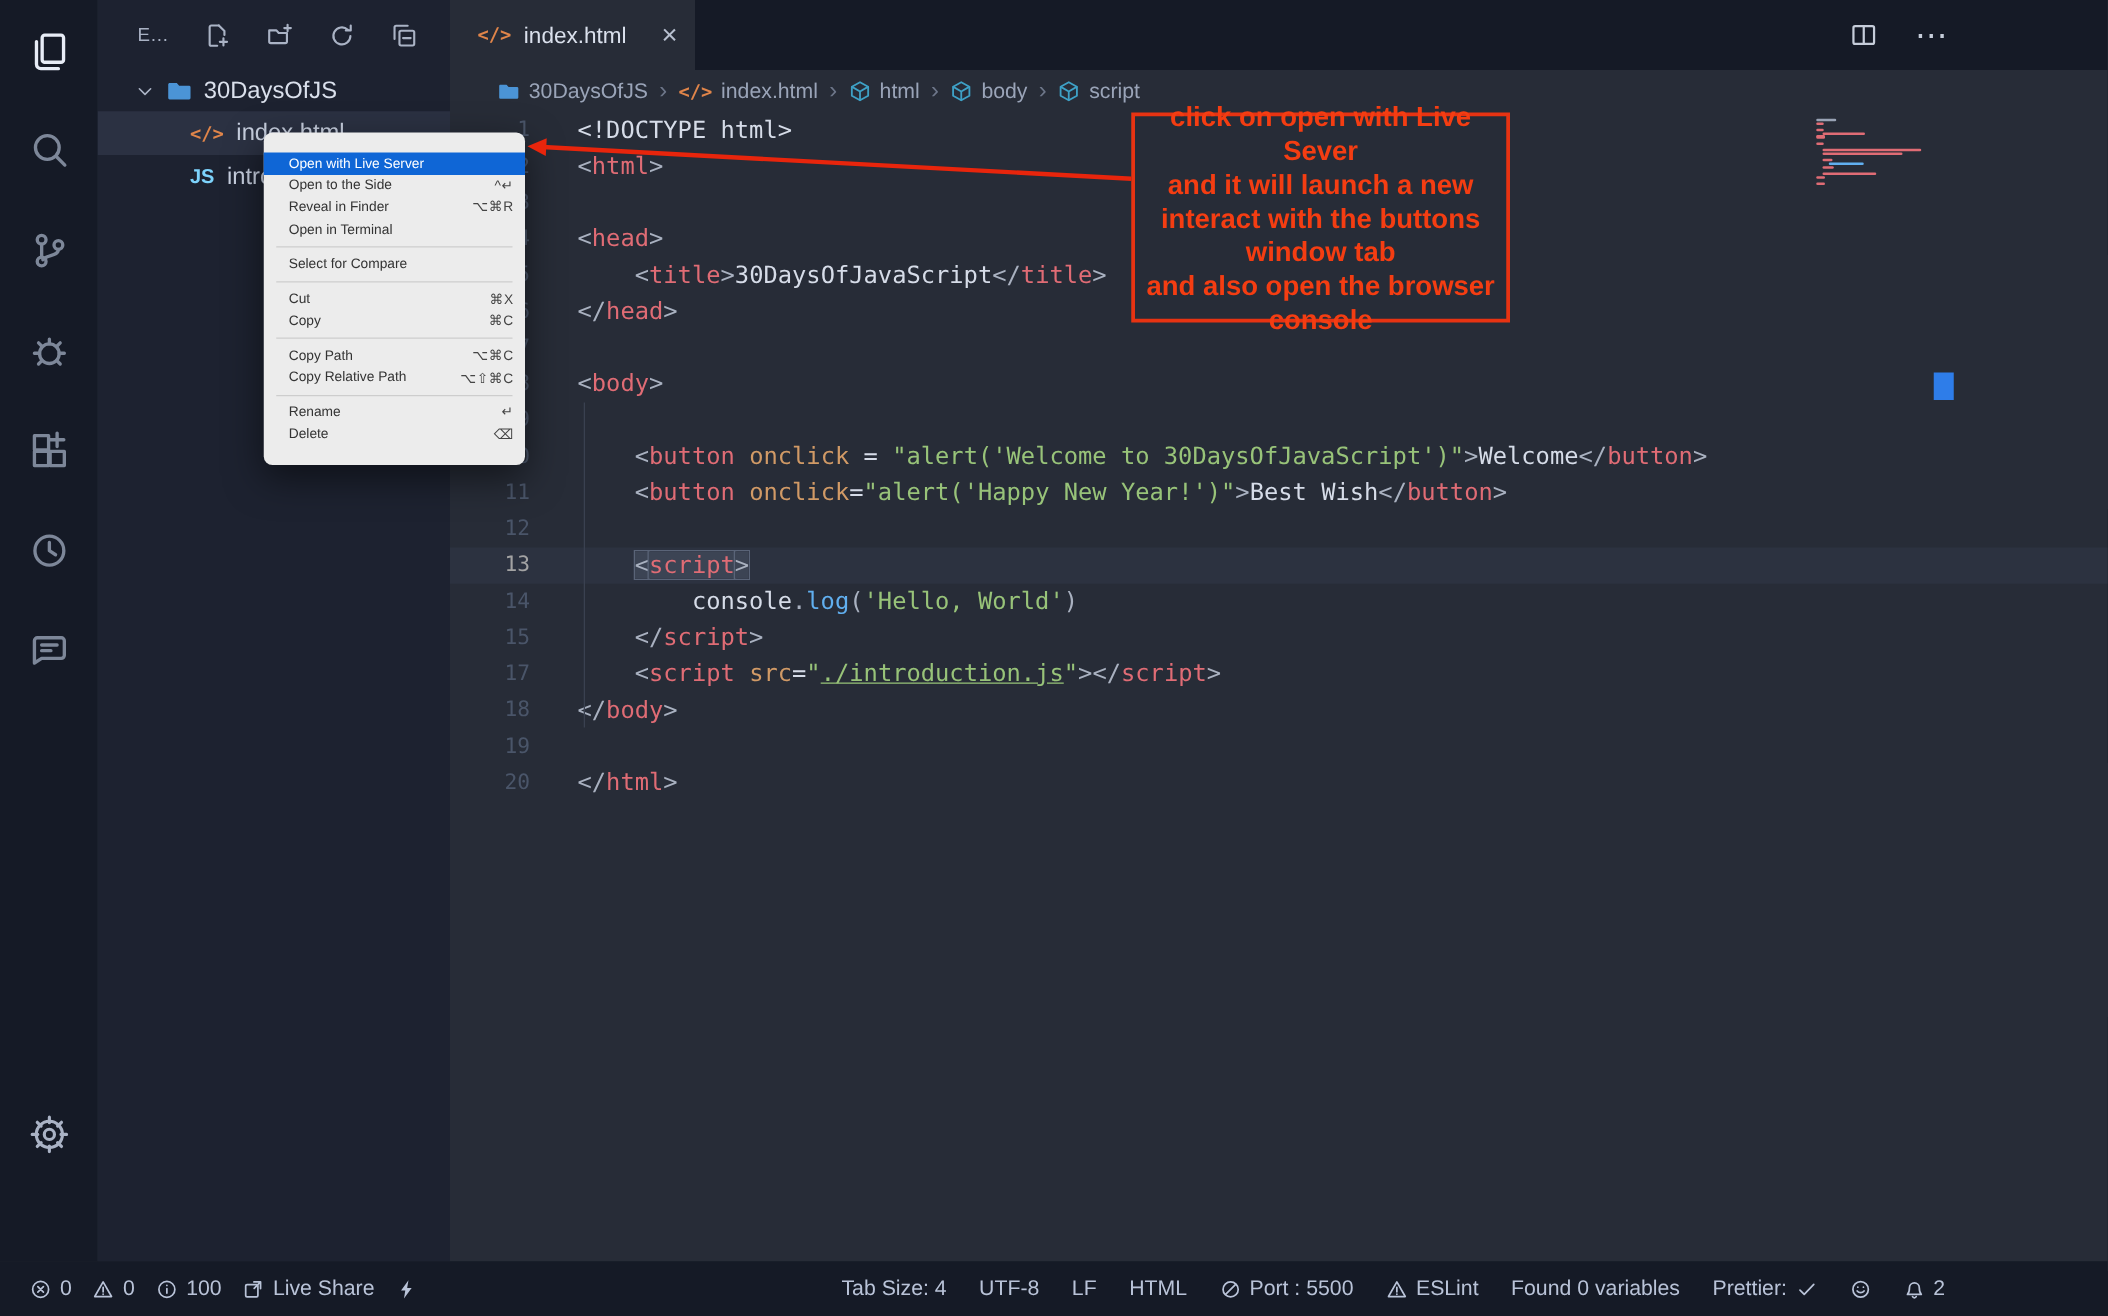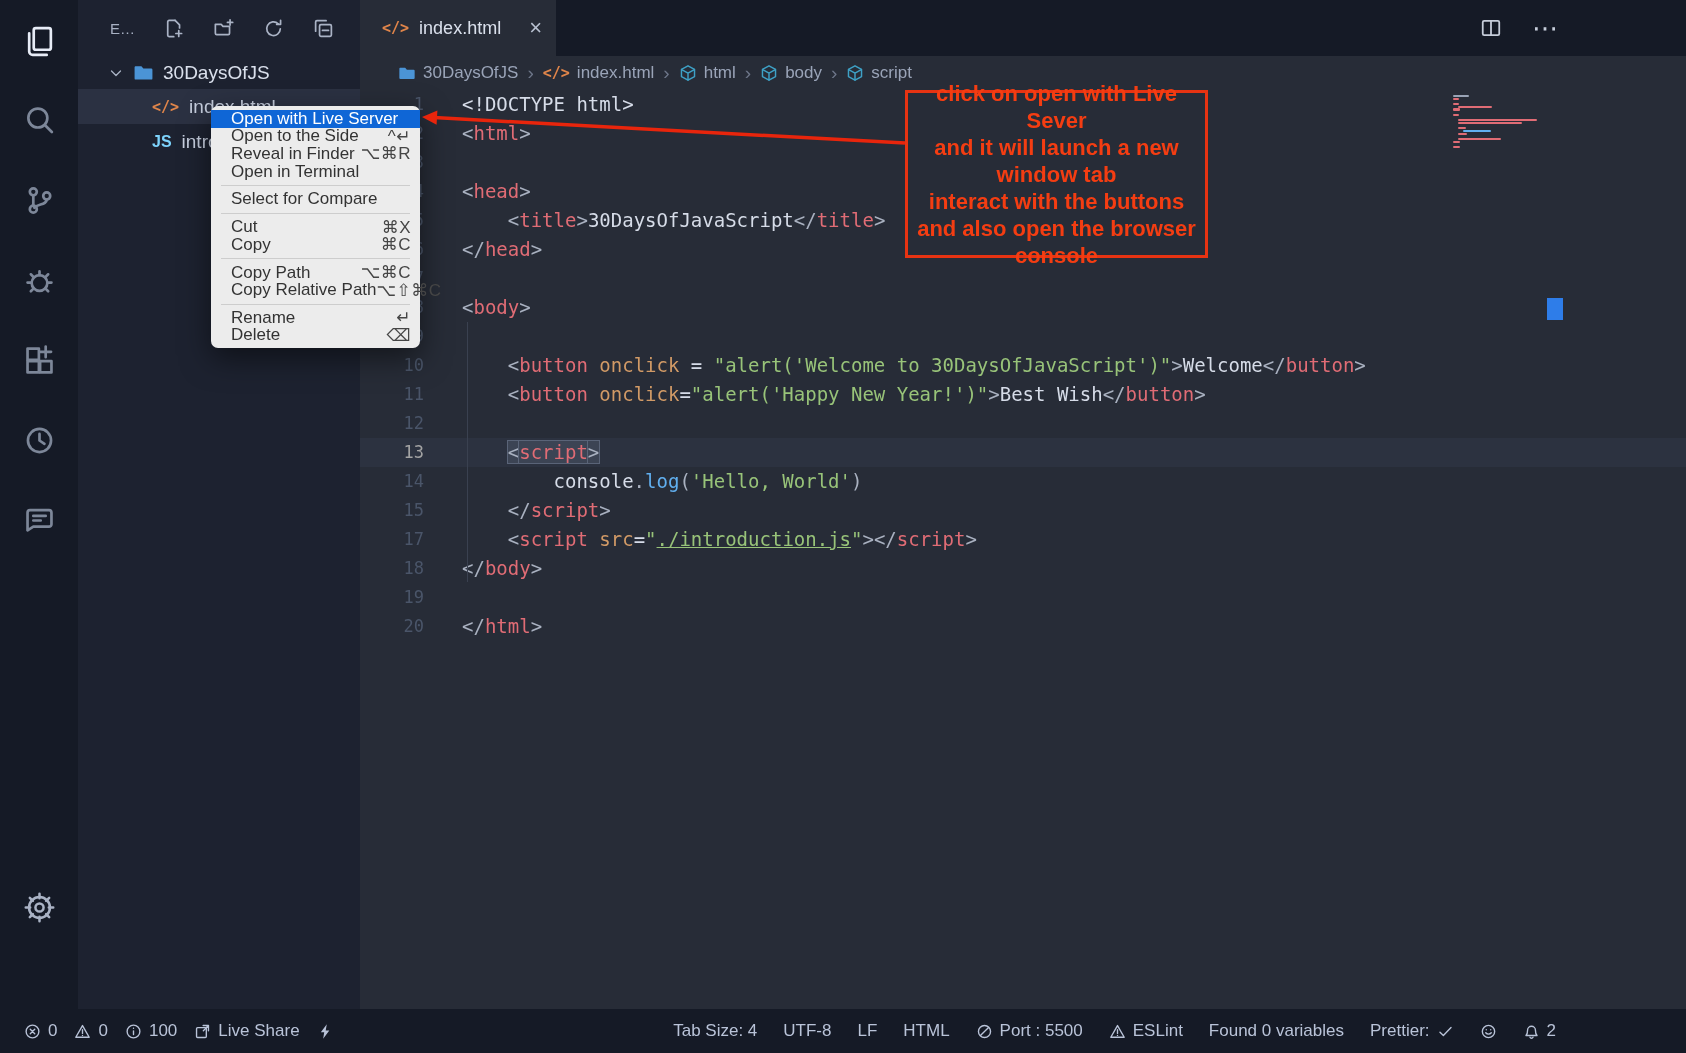--- a/index.html
+++ b/index.html
@@ -64,22 +64,22 @@
   .tk-sl{color:#98c379;text-decoration:underline}
   .occ{background:#3c4454;box-shadow:0 0 0 1px #5a6478}
   #indent-guide{position:absolute;left:107px;top:232px;height:260px;width:1px;background:#3a4150}
 
   #minimap{position:absolute;top:95px;right:141px;width:92px}
   .mm-line{height:2.1px;margin-bottom:.6px;border-radius:1px}
   #ov-marker{position:absolute;top:298px;right:123px;width:16px;height:22px;background:#2e7de9}
 
   
   #context-menu{position:absolute;left:211px;top:106px;width:209px;background:#ececec;
-                border-radius:7px;box-shadow:0 10px 30px rgba(0,0,0,.5);padding:4px 0;
-                z-index:50;font-size:17px;color:#333}
+                border-radius:7px;box-shadow:0 10px 30px rgba(0,0,0,.5);padding:16px 0;
+                z-index:50;font-size:11px;color:#333}
   .cm-item{height:17.6px;display:flex;align-items:center;padding:0 9px 0 20px;cursor:pointer;white-space:nowrap}
   .cm-item.hl{background:#0f66d6;color:#fff}
   .cm-sc{margin-left:auto;color:#454545;letter-spacing:.5px}
   .cm-item.hl .cm-sc{color:#fff}
   .cm-sep{height:1px;background:#cdcdcd;margin:4.6px 10px}
 
   
   #annotation{position:absolute;left:905px;top:90px;width:303px;height:168px;border:3px solid #e73312;
               z-index:60;display:flex;flex-direction:column;justify-content:center;text-align:center;
               color:#f43d12;font-size:22px;line-height:27px;font-weight:bold}
@@ -360,22 +360,22 @@
   </div>
 
 <svg id="arrow" width="515" height="70" viewBox="0 0 515 70">
   <line x1="505" y1="48" x2="34" y2="22.6" stroke="#e8250c" stroke-width="3.5"></line>
   <polygon points="22,22 37.4,15.6 36.6,29.7" fill="#e8250c"></polygon>
 </svg>
 
 <div id="annotation">
     <div>click on open with Live Sever</div>
     <div>and it will launch a new</div>
+    <div>interact with the buttons</div>
     <div>window tab</div>
-    <div>interact with the buttons</div>
     <div>and also open the browser</div>
     <div>console</div>
   </div>
 
 <div id="statusbar">
   <div class="st-left" id="st-left">
       <div class="st-item">
         <svg class="ic " viewBox="0 0 16 16">
           <circle cx="8" cy="8" r="6"></circle>
           <path d="M5.9 5.9l4.2 4.2M10.1 5.9l-4.2 4.2"></path>

